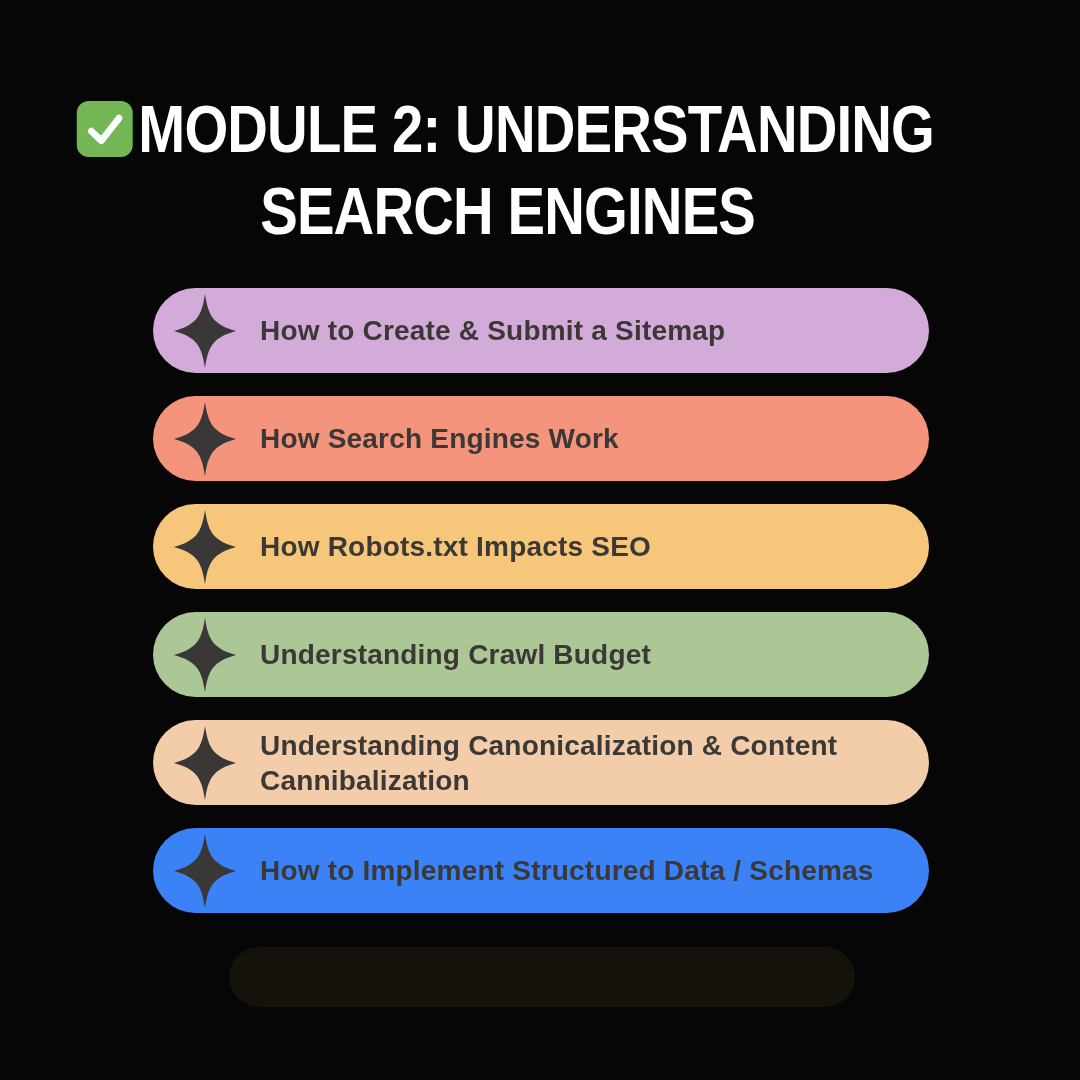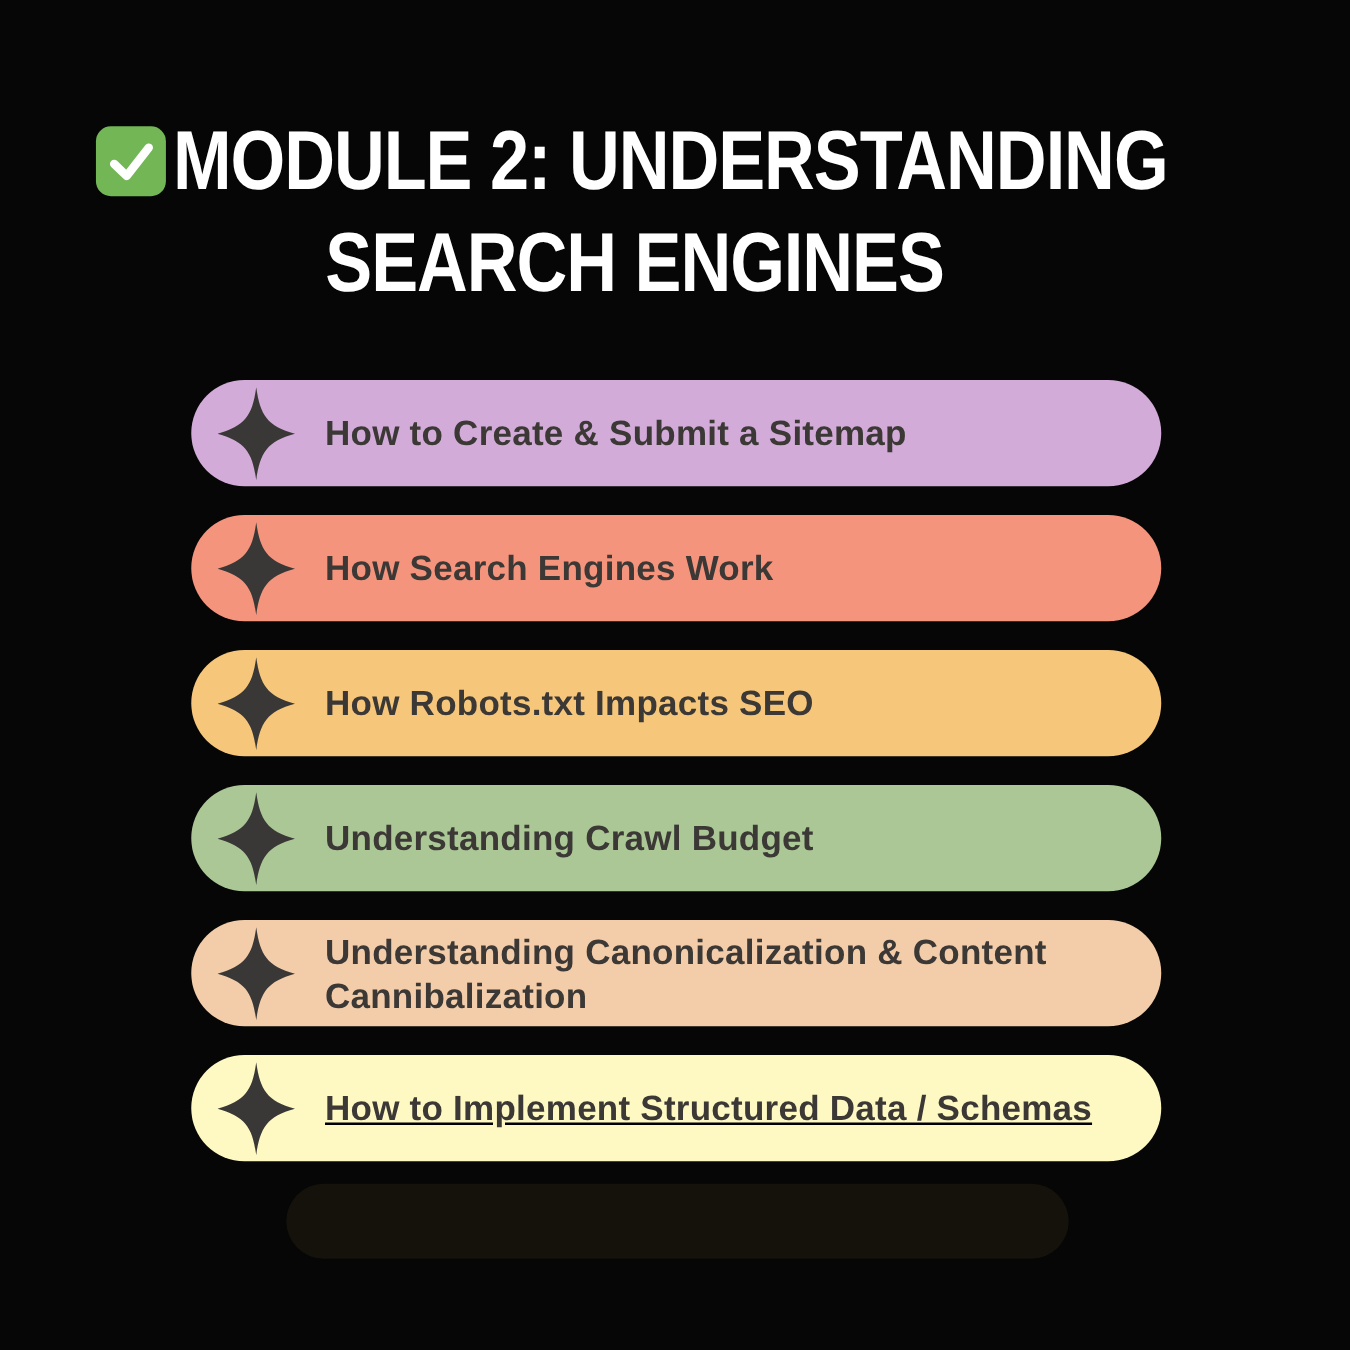--- a/index.html
+++ b/index.html
@@ -49,21 +49,21 @@
     flex: none;
     display: flex;
     align-items: center;
     justify-content: center;
     transform: scaleX(1.19); 
   }
   .check-box svg { width: 42px; height: 42px; display: block; }
   
   .pills {
     position: absolute;
-    top: 304px;
+    top: 288px;
     left: 153px;
     width: 776px;
     display: flex;
     flex-direction: column;
     gap: 23px;
   }
   .pill {
     min-height: 85px;
     border-radius: 44px;
     display: flex;
@@ -156,21 +156,21 @@
 
     <div class="pill" style="background-color: rgb(243, 205, 169); justify-content: flex-end;">
       <span class="sparkle">
         <svg viewBox="0 0 100 120">
             <path fill="#3a3837" d="M50 0 C55 36 64 50 100 60 C64 70 55 84 50 120 C45 84 36 70 0 60 C36 50 45 36 50 0 Z"></path>
           </svg>
       </span>
       <span class="pill-label">Understanding Canonicalization &amp; Content Cannibalization</span>
     </div>
 
-    <div class="pill" style="background-color: #fef9c3; text-decoration: underline;">
+    <div class="pill" style="background-color: #3b82f6;">
       <span class="sparkle">
         <svg viewBox="0 0 100 120">
             <path fill="#3a3837" d="M50 0 C55 36 64 50 100 60 C64 70 55 84 50 120 C45 84 36 70 0 60 C36 50 45 36 50 0 Z"></path>
           </svg>
       </span>
       <span class="pill-label">How to Implement Structured Data / Schemas</span>
     </div>
 
   </div>
 

